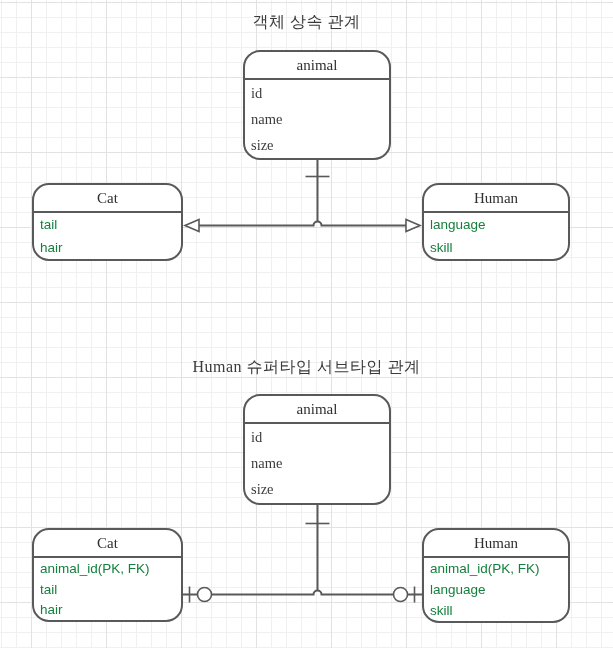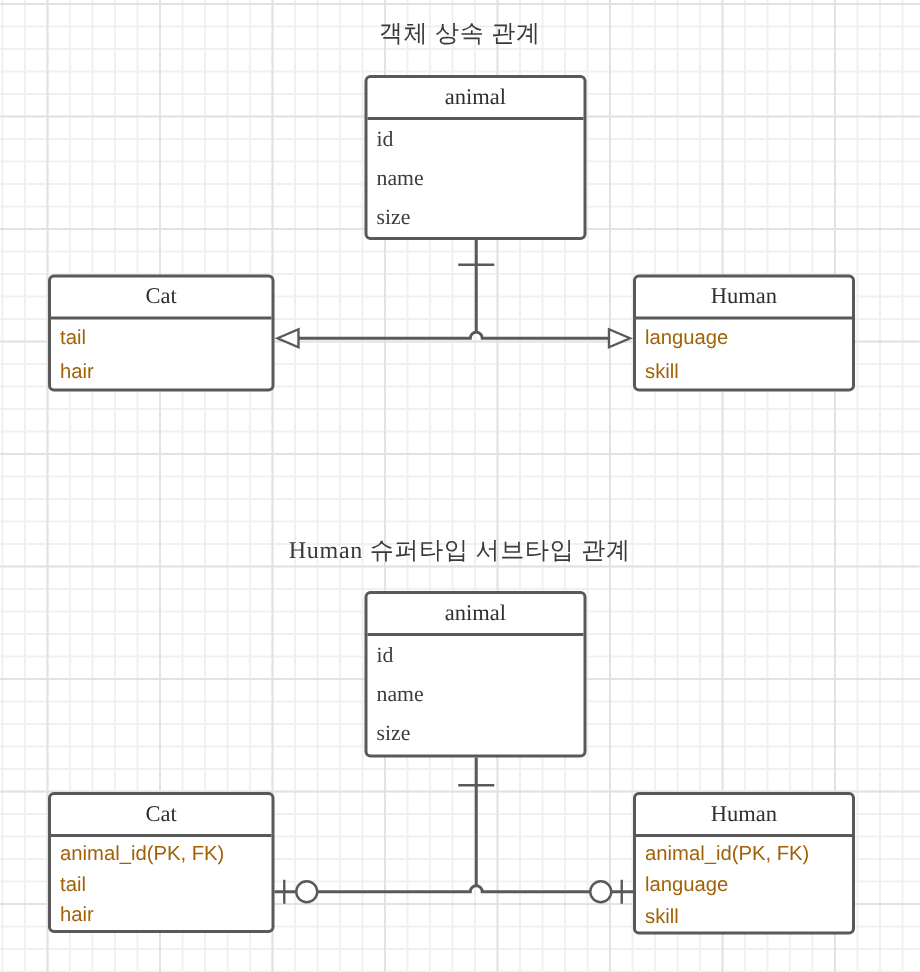--- a/index.html
+++ b/index.html
@@ -19,33 +19,33 @@
     background-position:0 2px,31px 0,0 2px,1px 0;
   }
   .diagram-title{
     position:absolute;left:0;width:100%;text-align:center;
     font-family:"Liberation Serif","DejaVu Serif",serif;
     font-size:16px;color:#3a3a3a;letter-spacing:0.5px;
   }
   .connectors{position:absolute;left:0;top:0;}
   .entity{
     position:absolute;box-sizing:border-box;background:#ffffff;
-    border:2px solid #595959;border-radius:4px;
+    border:2px solid #595959;border-radius:17px;
     display:flex;flex-direction:column;
   }
   .entity-header{
     flex:0 0 auto;height:26px;line-height:26px;text-align:center;
     border-bottom:2px solid #595959;
     font-family:"Liberation Serif","DejaVu Serif",serif;
     font-size:15px;color:#2f2f2f;
   }
   .entity-rows{flex:1 1 auto;display:flex;flex-direction:column;overflow:hidden;}
   .entity-row{
     flex:1 1 auto;display:flex;align-items:center;padding-left:6px;
-    font-size:13.5px;color:#a16207;white-space:nowrap;
+    font-size:13.5px;color:#15803d;white-space:nowrap;
   }
   .serif-rows .entity-row{
     font-family:"Liberation Serif","DejaVu Serif",serif;
     font-size:14.5px;color:#3c3c3c;
   }
 </style>
 </head>
 <body>
 
 <div class="canvas">

